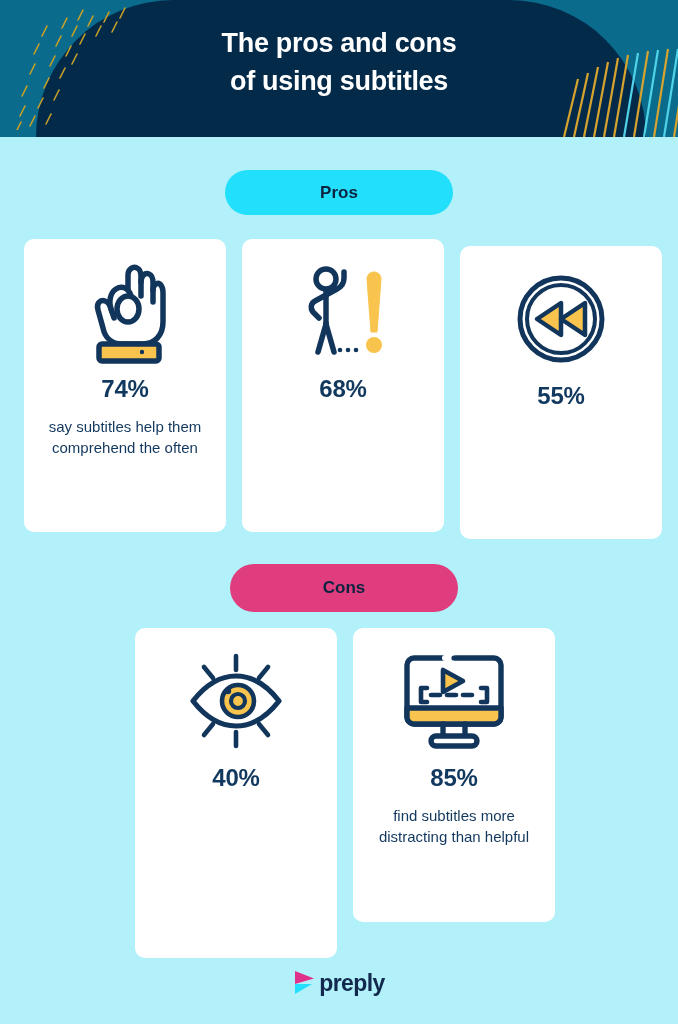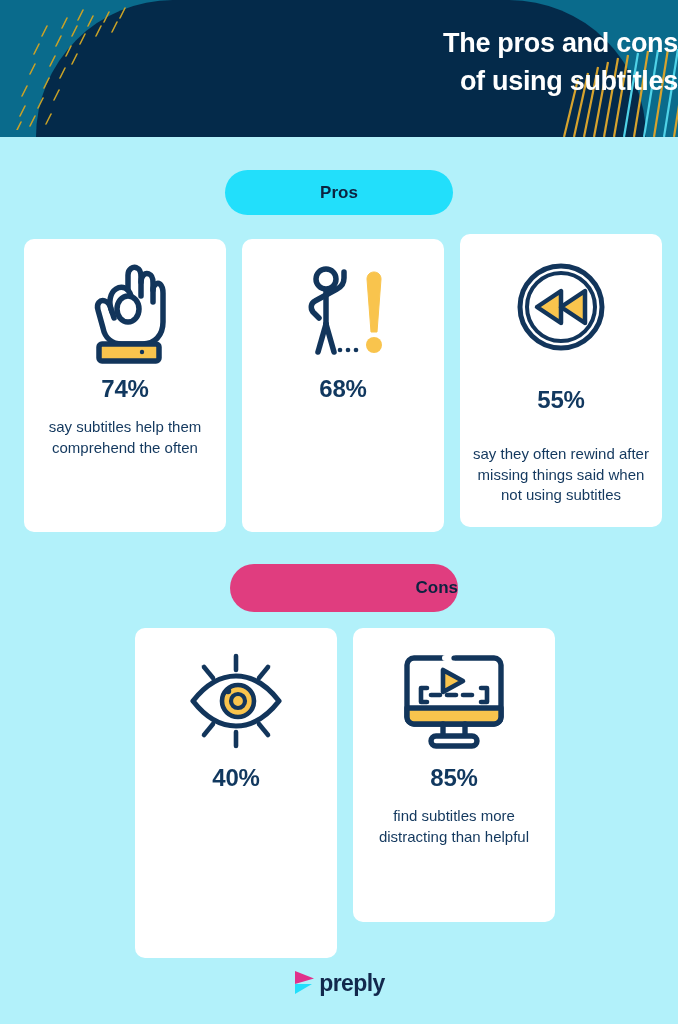--- a/index.html
+++ b/index.html
@@ -30,21 +30,21 @@
     top:0px;
     width:610px;
     height:137px;
     background:#042a4a;
     border-radius:210px 210px 0 0;
   }
   .header-title {
     position:absolute;
     left:0; right:0;
     top:24px;
-    text-align:right;
+    text-align:center;
     color:#ffffff;
     font-size:27px;
     font-weight:bold;
     line-height:1.42;
     letter-spacing:-0.3px;
     z-index:5;
   }
 
   .dash-field { position:absolute; left:0; top:0; width:190px; height:130px; z-index:2; }
   .stripe-field { position:absolute; right:0; bottom:0; width:130px; height:100px; z-index:2; }
@@ -68,21 +68,20 @@
     background:#22dffb;
     border-radius:23px;
   }
   .badge-cons {
     position:absolute;
     left:230px; top:564px;
     width:228px; height:48px;
     line-height:48px;
     background:#e03d7f;
     border-radius:24px;
-    text-align:right;
   }
 
   
   .card {
     position:absolute;
     background:#ffffff;
     border-radius:10px;
     display:flex;
     flex-direction:column;
     align-items:center;
@@ -107,21 +106,21 @@
     padding:0 10px;
     font-size:15px;
     line-height:1.38;
     color:#13385e;
     text-align:center;
   }
 
   
   #card-1 { left:24px;  top:239px; width:202px; height:293px; }
   #card-2 { left:242px; top:239px; width:202px; height:293px; }
-  #card-3 { left:460px; top:234px; width:202px; height:293px;gap:16px; }
+  #card-3 { left:460px; top:246px; width:202px; height:293px; }
   
   #card-4 { left:135px; top:628px; width:202px; height:330px; }
   #card-5 { left:353px; top:628px; width:202px; height:294px; }
 
   
   .footer {
     position:absolute;
     left:0; right:0;
     top:960px;
     height:46px;
@@ -243,21 +242,20 @@
 <div class="card" id="card-3">
   <div class="card-icon">
     <svg width="100" height="100" viewBox="0 0 100 100">
       <circle cx="50" cy="50" r="41" fill="none" stroke="#12355b" stroke-width="5"></circle>
       <circle cx="50" cy="50" r="34" fill="none" stroke="#12355b" stroke-width="4"></circle>
       <path d="M50 34 L50 66 L26 50 Z" fill="#f9c44d" stroke="#12355b" stroke-width="4.5" stroke-linejoin="round"></path>
       <path d="M74 34 L74 66 L50 50 Z" fill="#f9c44d" stroke="#12355b" stroke-width="4.5" stroke-linejoin="round"></path>
     </svg>
   </div>
   <div class="card-pct">55%</div>
-  <div class="card-desc">say they often rewind after missing things said when not using subtitles</div>
 </div>
 
 <div class="badge badge-cons">Cons</div>
 
 <div class="card" id="card-4">
   <div class="card-icon">
     <svg width="106" height="102" viewBox="0 0 106 102">
       <g stroke="#12355b" stroke-width="4.6" stroke-linecap="round">
         <line x1="53" y1="6" x2="53" y2="20"></line>
         <line x1="53" y1="82" x2="53" y2="96"></line>

